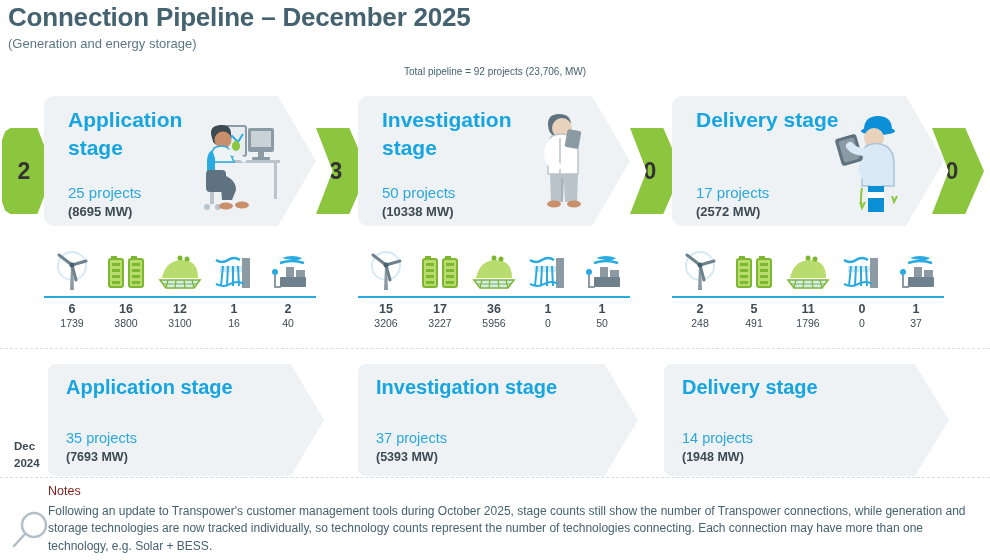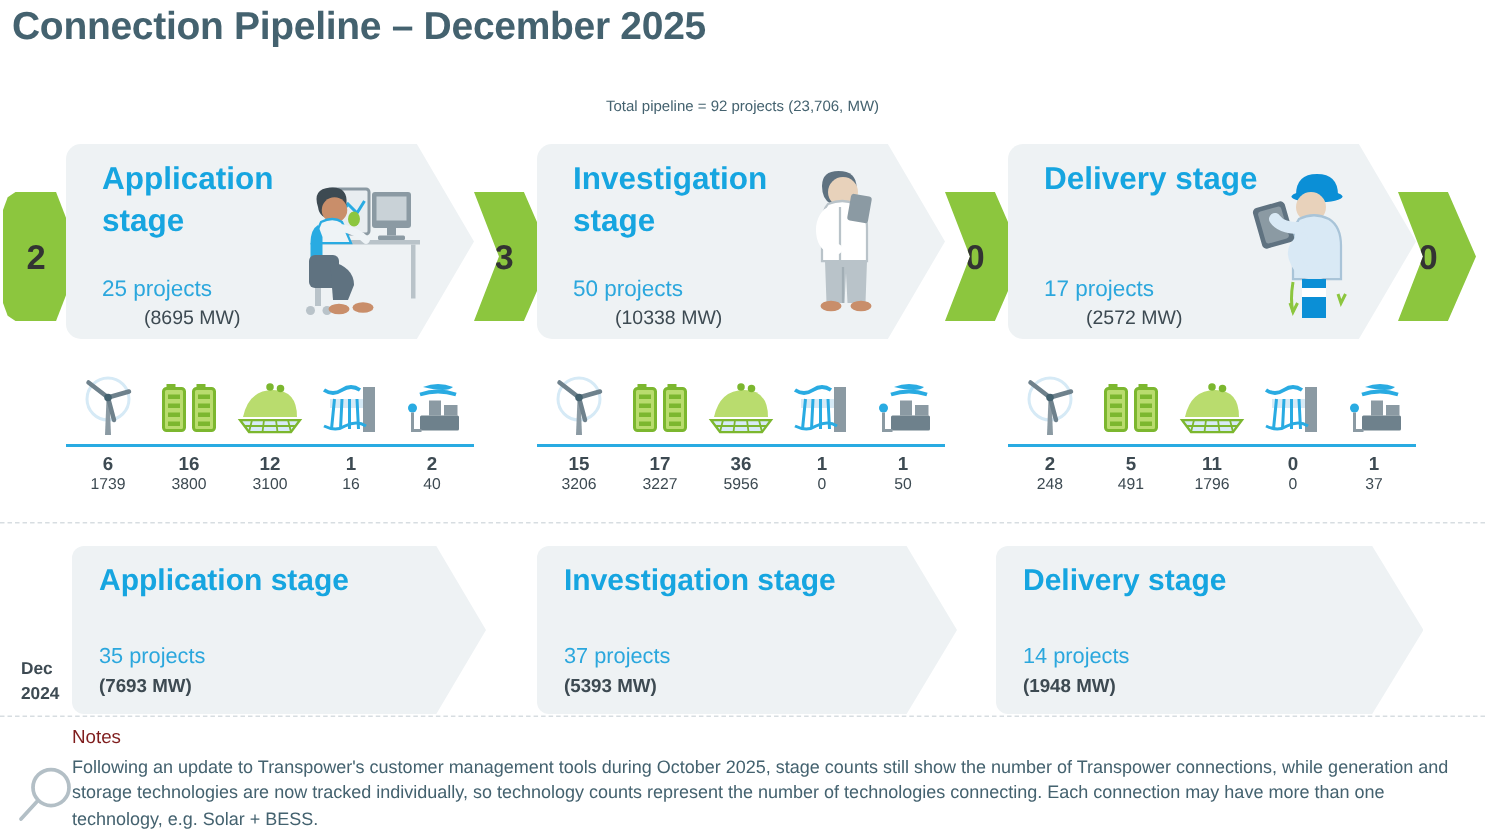--- a/index.html
+++ b/index.html
@@ -66,21 +66,21 @@
     width: 170px;
     font-size: 21px; font-weight: bold; color: #16a5e0;
     line-height: 1.32;
   }
   .stage-projects {
     position: absolute; left: 24px; top: 88px;
     font-size: 15px; color: #2ba7dd;
   }
   .stage-mw {
     position: absolute; left: 24px; top: 108px;
-    font-size: 13px; font-weight: normal; color: #3d4a52; margin-left: 28px;
+    font-size: 13px; font-weight: bold; color: #3d4a52;
   }
   .stage-art {
     position: absolute; right: 20px; top: 12px;
     width: 106px; height: 110px;
   }
 
   
   .tech-row { position: absolute; top: 248px; width: 272px; height: 78px; }
   #tech-0 { left: 44px; }
   #tech-1 { left: 358px; }
@@ -154,20 +154,21 @@
   }
   #note-0 { top: 503px; }
   #note-1 { top: 535px; }
 </style>
 </head>
 <body>
 
 <div id="page">
 
   <div id="page-title">Connection Pipeline – December 2025</div>
+  <div id="page-subtitle">(Generation and energy storage)</div>
   <div id="total-pipeline">Total pipeline = 92 projects (23,706, MW)</div>
 
   <div class="chev start" id="chev-0">
     <span class="num">2</span>
   </div>
   <div class="chev mid" id="chev-1">
     <span class="num">3</span>
   </div>
   <div class="chev mid" id="chev-2">
     <span class="num">0</span>

